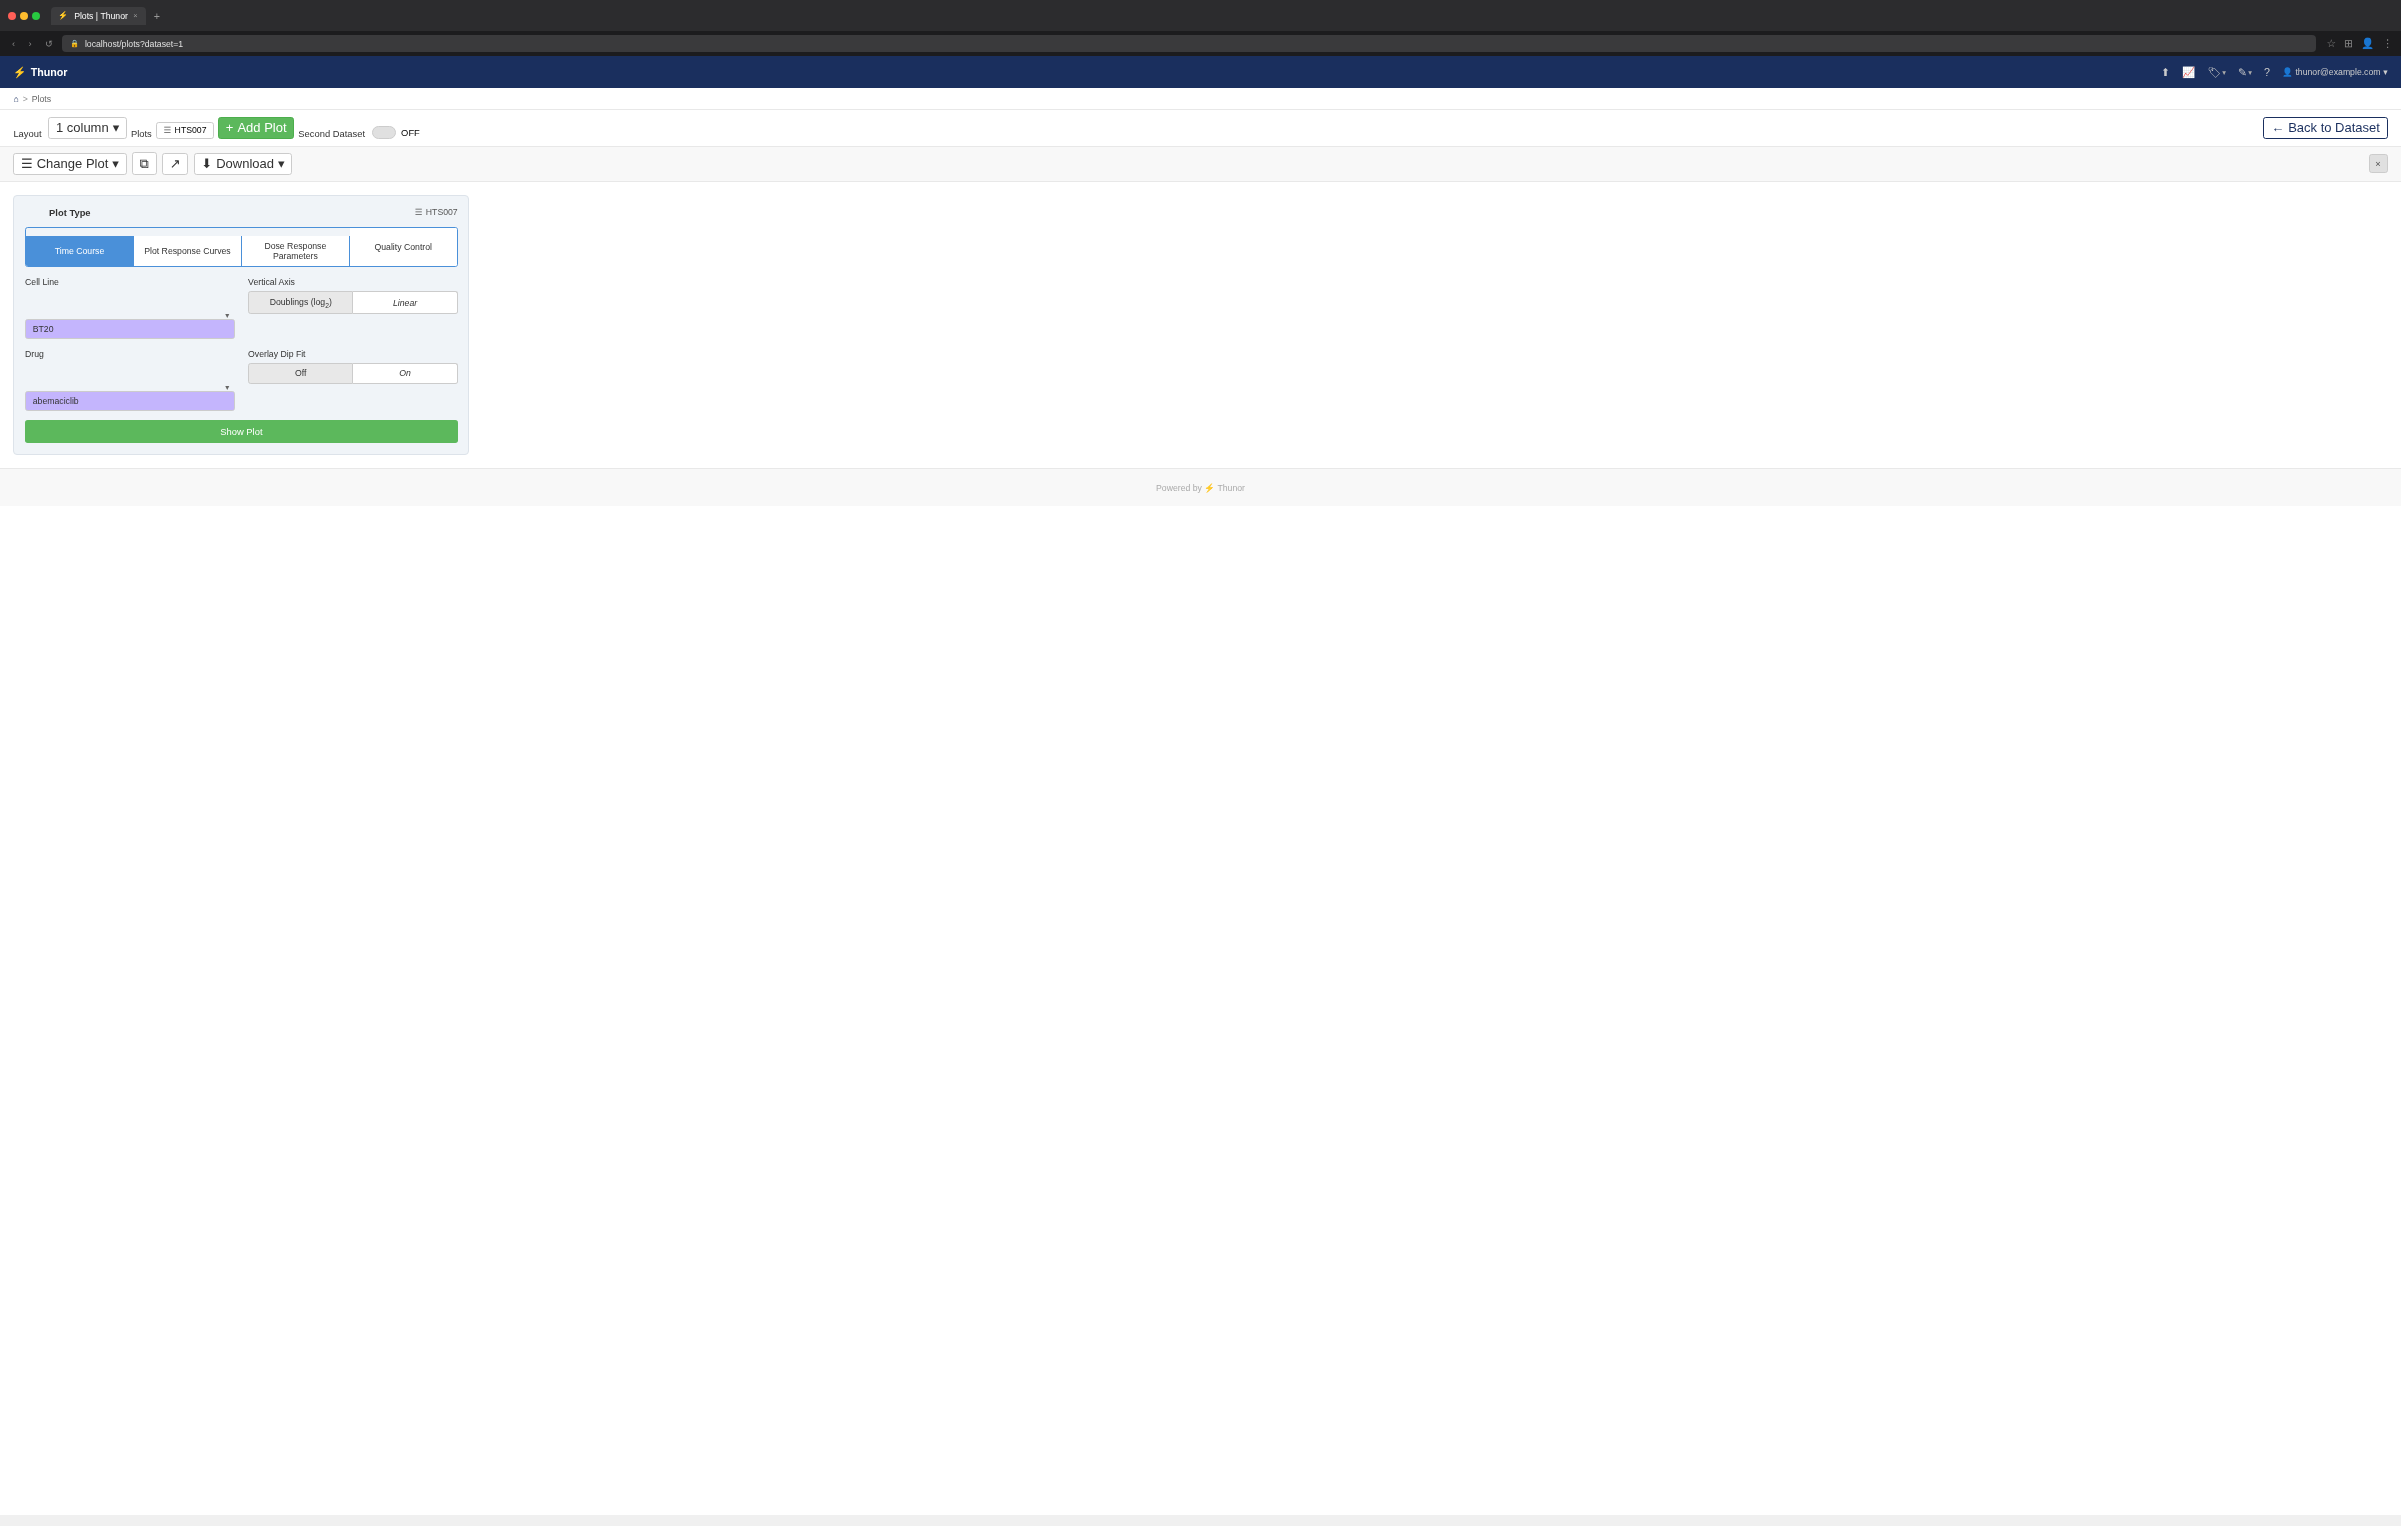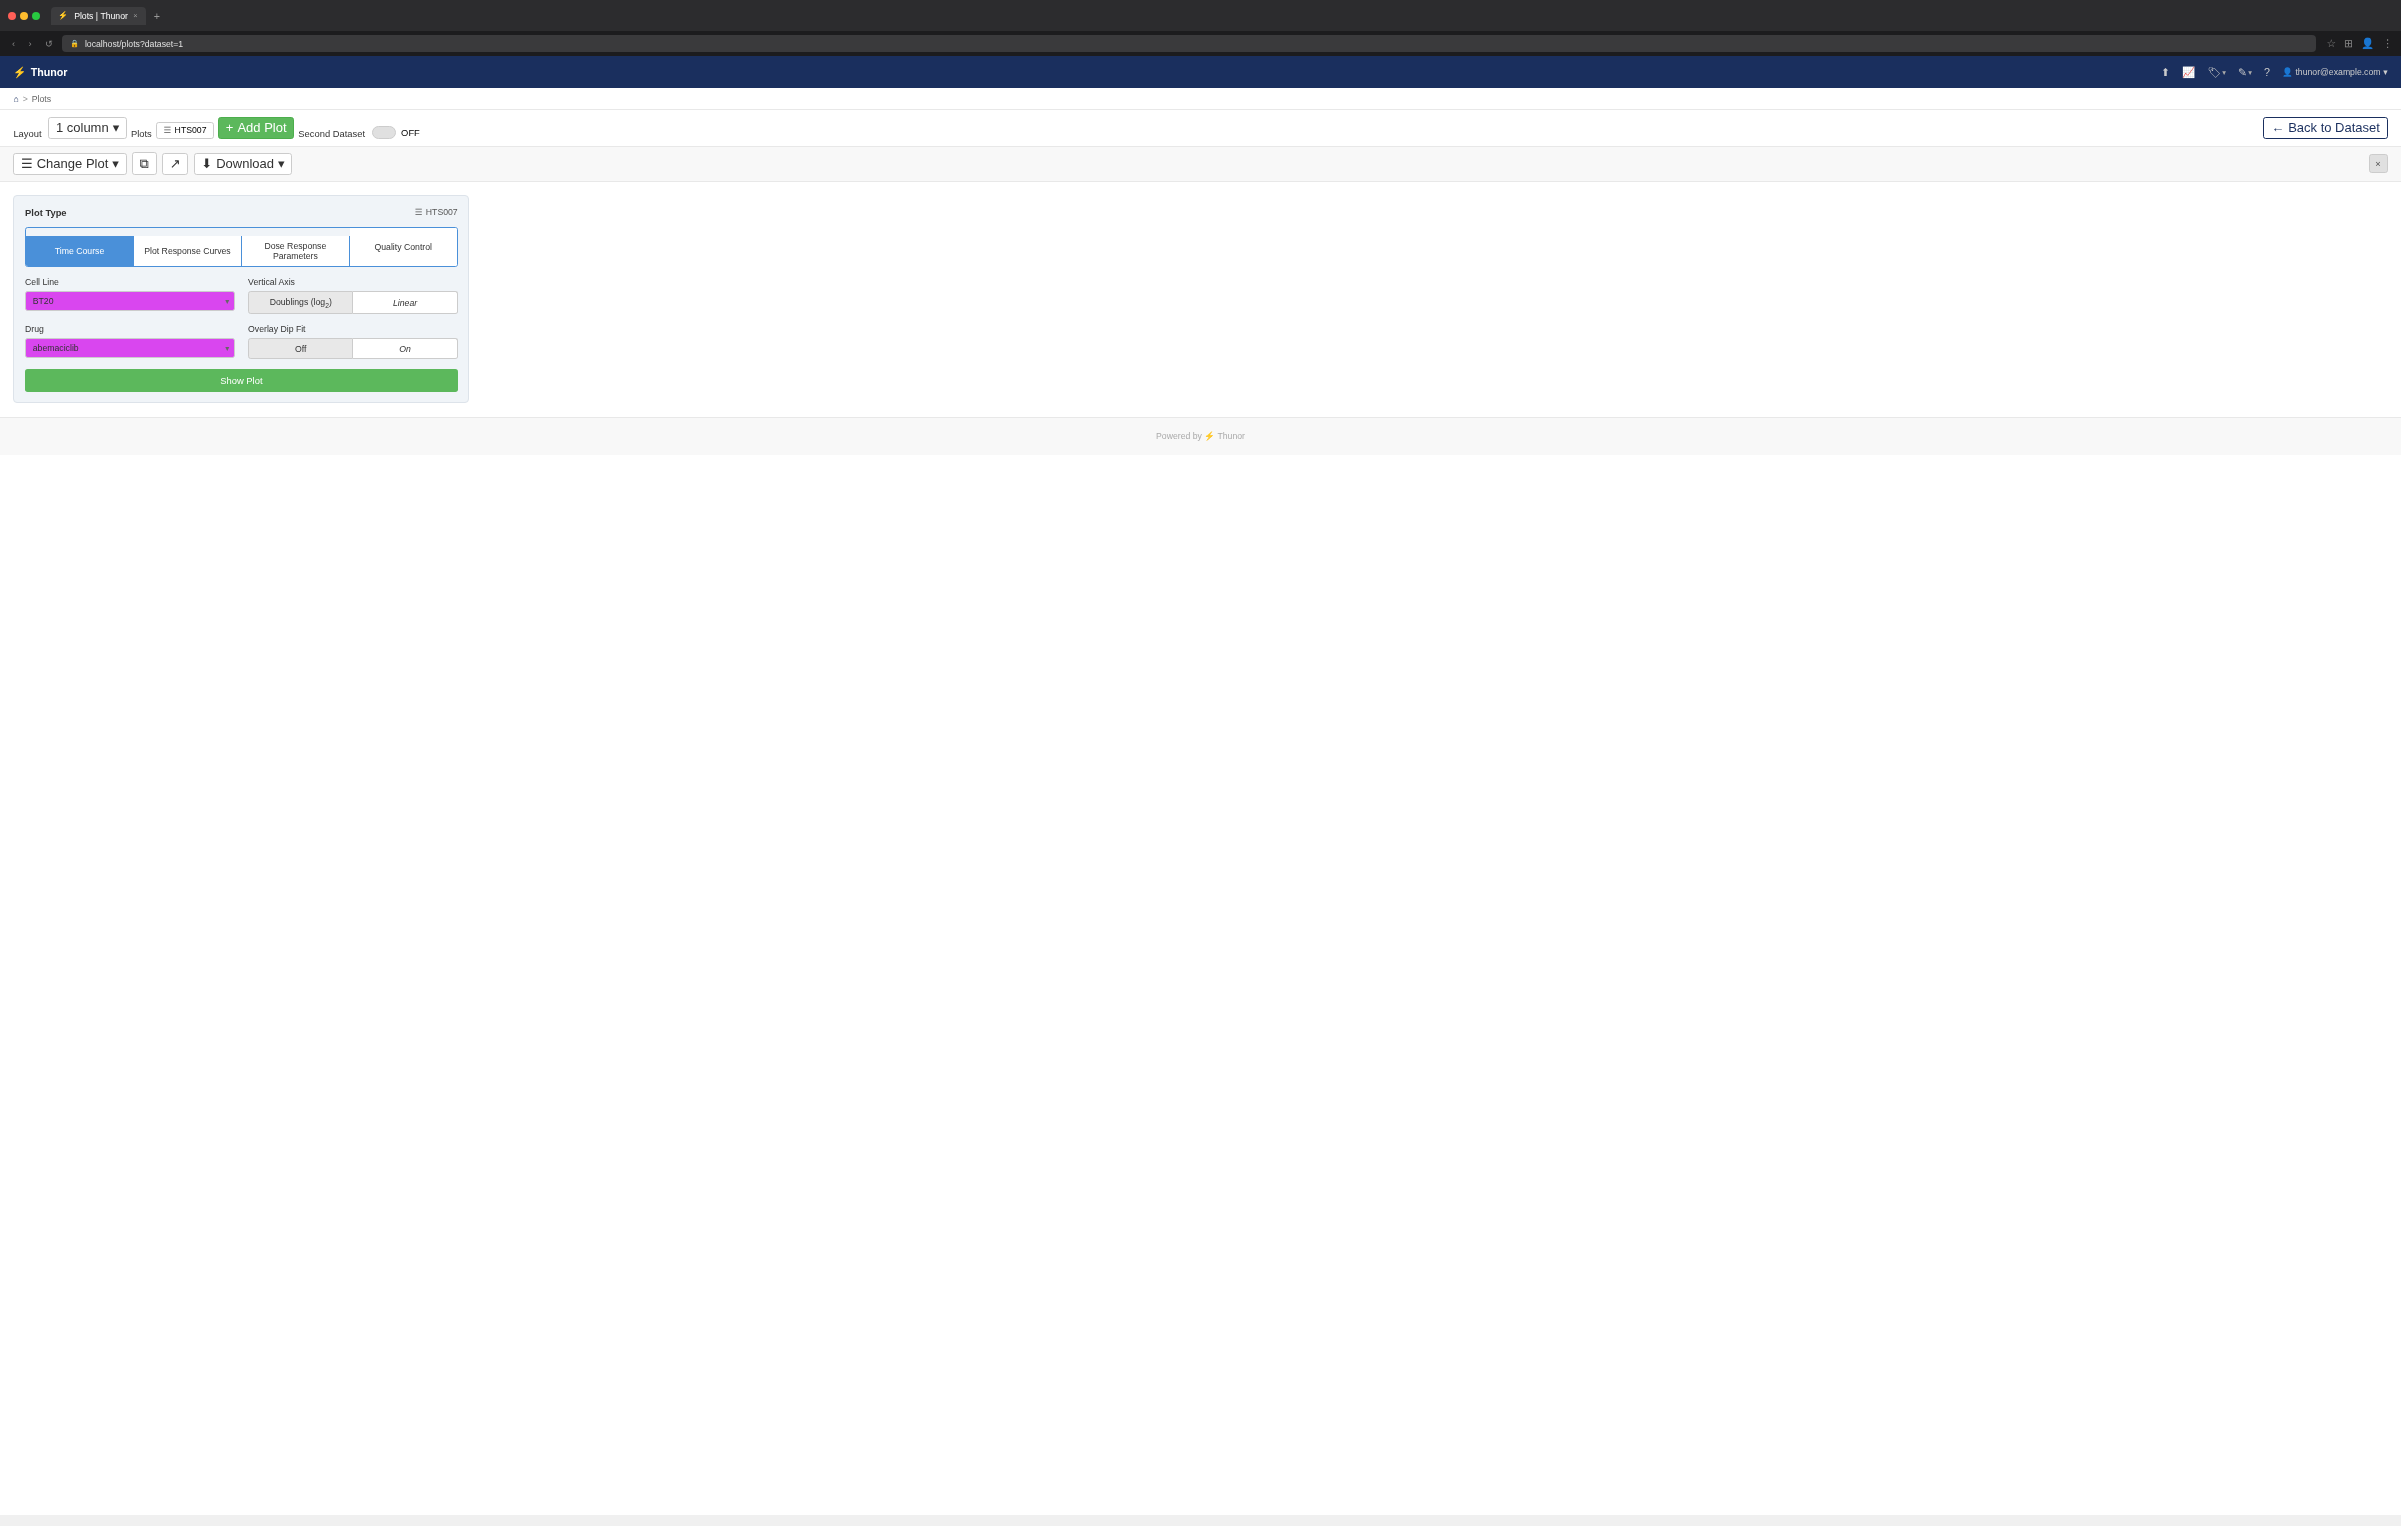--- a/index.html
+++ b/index.html
@@ -58,34 +58,34 @@
     .action-toolbar { display: flex; align-items: center; padding: 5.4px 13.4px; gap: 5.4px; background: #f8f8f8; border-bottom: 0.7px solid #e8e8e8; }
     .action-toolbar-spacer { flex: 1; }
     .btn-close { width: 19px; height: 19px; display: flex; align-items: center; justify-content: center; background: #e0e0e0; border: 0.7px solid #ccc; border-radius: 2.7px; cursor: pointer; font-size: 9.4px; color: #555; }
 
     
     .main-content { padding: 13.4px; }
 
     
     .plot-card { background: #f0f4f8; border: 0.7px solid #dde3ea; border-radius: 4px; padding: 10.7px; max-width: 456px; }
     .plot-card-header { display: flex; align-items: center; justify-content: space-between; margin-bottom: 9.4px; }
-    .plot-type-label { font-weight: 600; color: #333; font-size: 9.4px; }
+    .plot-type-label { font-weight: 600; color: #333; font-size: 9.4px; margin-left: 24px; }
     .plot-dataset-badge { display: inline-flex; align-items: center; gap: 3.4px; font-size: 8.7px; color: #555; }
 
     
     .plot-tabs { display: flex; gap: 0; margin-bottom: 10.7px; border-radius: 2.7px; overflow: hidden; border: 0.7px solid #4a90d9; }
     .plot-tab { flex: 1; padding: 4.7px 6.7px; text-align: center; font-size: 8.7px; cursor: pointer; border: none; background: #fff; color: #333; }
     .plot-tab.active { background: #4a90d9; color: #fff; }
     .plot-tab:not(:last-child) { border-right: 0.7px solid #4a90d9; margin-top: 8px; }
 
     
     .form-row { display: flex; gap: 13.4px; margin-bottom: 9.4px; }
     .form-group { flex: 1; }
     .form-label { font-weight: 500; font-size: 8.7px; color: #333; margin-bottom: 4px; display: block; }
-    .form-select { width: 100%; padding: 4px 19px 4px 6.7px; border: 0.7px solid #ccc; border-radius: 2.7px; background: #d946ef; font-size: 8.7px; color: #333; appearance: none; cursor: pointer; }
+    .form-select { width: 100%; padding: 4px 19px 4px 6.7px; border: 0.7px solid #ccc; border-radius: 2.7px; background: #c4b5fd; font-size: 8.7px; color: #333; appearance: none; cursor: pointer; margin-top: 28px; }
     .select-wrapper { position: relative; }
     .select-arrow { position: absolute; right: 5.4px; top: 50%; transform: translateY(-50%); color: #666; pointer-events: none; font-size: 8px; }
 
     
     .btn-group { display: flex; width: 100%; }
     .btn-group .btn-toggle { flex: 1; padding: 4.7px; text-align: center; font-size: 8.7px; cursor: pointer; border: 0.7px solid #ccc; background: #fff; color: #333; }
     .btn-group .btn-toggle:first-child { border-radius: 2.7px 0 0 2.7px; }
     .btn-group .btn-toggle:last-child { border-radius: 0 2.7px 2.7px 0; border-left: none; font-style: italic; }
     .btn-group .btn-toggle.active { background: #e8e8e8; color: #333; font-weight: 500; }
 

